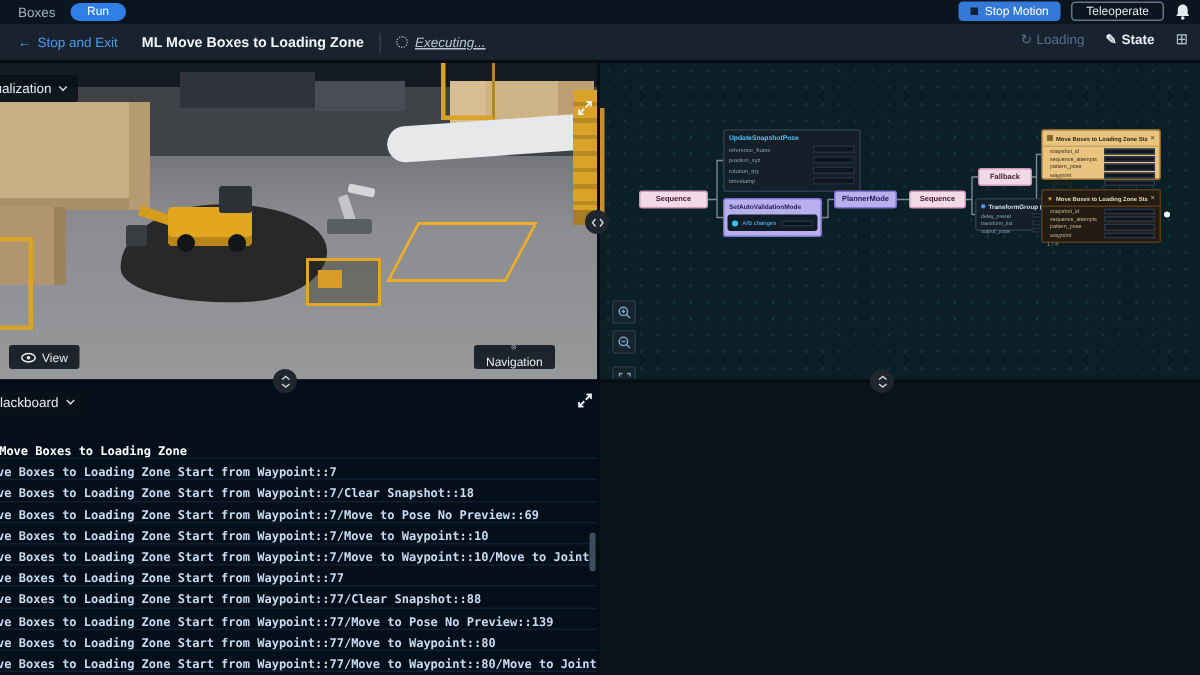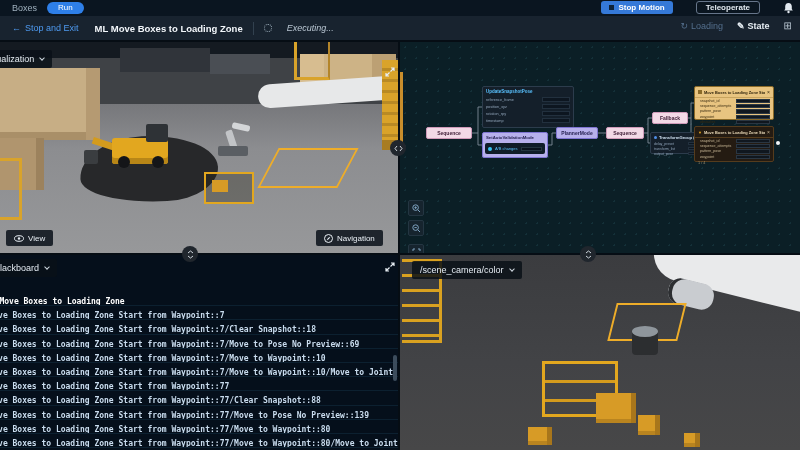--- a/index.html
+++ b/index.html
@@ -6,33 +6,33 @@
   html,body { width:800px; height:450px; overflow:hidden; background:#0a141d;
               font-family:"Liberation Sans", sans-serif; }
   .screen { position:relative; width:800px; height:450px; background:#0a141d; }
   .abs { position:absolute; }
 
   
   .topbar1 { left:0; top:0; width:800px; height:16px; background:#0a1520; display:flex; align-items:center; }
   .tab-build { color:#9fb0bd; font-size:9px; margin-left:12px; }
   .pill-run { margin-left:10px; background:#2e7fe8; color:#fff; font-size:8px; border-radius:7px;
               padding:1px 11px; height:12px; line-height:10px; }
-  .tb1-right { position:absolute; right:6px; top:1px; display:flex; align-items:center; gap:23px;font-weight:bold; }
+  .tb1-right { position:absolute; right:6px; top:1px; display:flex; align-items:center; gap:7px; }
   .btn-stopmotion { background:#3579d8; color:#fff; font-size:8px; border-radius:3px; height:13px;
                     display:flex; align-items:center; gap:4px; padding:0 8px; }
   .sm-square { width:5px; height:5px; background:#0e2236; }
   .btn-teleop { border:1px solid #66758a; color:#e2e9f0; font-size:8px; border-radius:3px; height:13px;
                 display:flex; align-items:center; padding:0 9px; background:transparent; }
   .topbar2 { left:0; top:16px; width:800px; height:26px; background:#18232f; border-bottom:2px solid #060d14;
              display:flex; align-items:center; }
   .lnk-back { color:#4e9af0; font-size:9px; margin-left:12px; display:flex; align-items:center; gap:4px; }
   .tb2-title { color:#f2f6fa; font-size:9.5px; font-weight:bold; margin-left:16px; }
   .tb2-sep { width:1px; height:13px; background:#32414f; margin:0 10px; }
   .spinner { width:8px; height:8px; border:1.5px dotted #9fb0bd; border-radius:50%; }
-  .tb2-status { color:#b9c6d2; font-size:9px; font-style:italic; margin-left:15px; }
+  .tb2-status { color:#b9c6d2; font-size:9px; font-style:italic; margin-left:5px;text-decoration:underline; }
   .tb2-right { position:absolute; right:8px; top:20px; display:flex; align-items:center; gap:14px; }
   .lnk-restart { color:#546f8d; font-size:9px; display:flex; gap:3px; align-items:center; }
   .lnk-edit { color:#e6edf3; font-size:9px; font-weight:bold; display:flex; gap:3px; align-items:center; }
   .grid-ic { color:#b9c6d2; font-size:10px; }
 
   .chev { display:inline-block; width:4px; height:4px; border-right:1.2px solid #cfd8e0;
           border-bottom:1.2px solid #cfd8e0; transform:rotate(45deg); margin-left:6px; margin-bottom:2px; }
 
   
   .chip { background:rgba(9,16,24,.85); color:#e4ebf2; font-size:9px; border-radius:2px;
@@ -224,21 +224,21 @@
       <path d="M7 2 L10 2 L10 5 M10 2 L6.5 5.5 M5 10 L2 10 L2 7 M2 10 L5.5 6.5" stroke="#e8eef4" stroke-width="1.2" fill="none"></path>
     </svg>
 
     <div class="abs vp-btn" style="left:6px; top:188px;">
       <svg width="10" height="7" viewBox="0 0 10 7">
         <ellipse cx="5" cy="3.5" rx="4.5" ry="2.8" fill="none" stroke="#e8eef4" stroke-width="1"></ellipse>
         <circle cx="5" cy="3.5" r="1.2" fill="#e8eef4"></circle>
       </svg>
       <span>View</span>
     </div>
-    <div class="abs vp-btn" style="left:316px; top:188px;">
+    <div class="abs vp-btn" style="left:316px; top:188px;flex-direction:column;">
       <svg width="9" height="9" viewBox="0 0 9 9">
         <circle cx="4.5" cy="4.5" r="4" fill="none" stroke="#e8eef4" stroke-width="1"></circle>
         <path d="M6.5 2.5 L5 5 L2.5 6.5 L4 4 Z" fill="#e8eef4"></path>
       </svg>
       <span>Navigation</span>
     </div>
   </div>
 
   <div class="abs panel bt">
     <div class="abs bt-orange-strip"></div>
@@ -411,38 +411,20 @@
       <div class="bb-row"><span class="bb-cell">ML Move Boxes to Loading Zone Start from Waypoint::7/Move to Waypoint::10/Move to Joint State::53</span></div>
       <div class="bb-row"><span class="bb-cell">ML Move Boxes to Loading Zone Start from Waypoint::77</span></div>
       <div class="bb-row"><span class="bb-cell">ML Move Boxes to Loading Zone Start from Waypoint::77/Clear Snapshot::88</span></div>
       <div class="bb-row"><span class="bb-cell">ML Move Boxes to Loading Zone Start from Waypoint::77/Move to Pose No Preview::139</span></div>
       <div class="bb-row"><span class="bb-cell">ML Move Boxes to Loading Zone Start from Waypoint::77/Move to Waypoint::80</span></div>
       <div class="bb-row"><span class="bb-cell">ML Move Boxes to Loading Zone Start from Waypoint::77/Move to Waypoint::80/Move to Joint State::83</span></div>
     </div>
     <div class="abs bb-thumb"></div>
   </div>
 
-  <div class="abs panel cam">
-    <div class="abs cam-plane"></div>
-    <div class="abs cam-engine"></div>
-    <div class="abs cam-lad"></div>
-    <div class="abs cam-zone"></div>
-    <div class="abs cam-drum"></div>
-    <div class="abs cam-drumtop"></div>
-    <div class="abs cam-cart"></div>
-    <div class="abs cam-box" style="left:196px; top:138px; width:40px; height:30px;"></div>
-    <div class="abs cam-box" style="left:238px; top:160px; width:22px; height:20px;"></div>
-    <div class="abs cam-box" style="left:284px; top:178px; width:16px; height:14px;"></div>
-    <div class="abs cam-box" style="left:128px; top:172px; width:24px; height:18px;"></div>
-
-    <div class="abs chip" style="left:12px; top:6px;">
-      <span>/scene_camera/color</span>
-      <span class="chev"></span>
-    </div>
-  </div>
 
   <div class="abs divider-v"></div>
   <div class="abs divider-h"></div>
 
   <div class="abs splitter-h" style="left:390px; top:140px;">
     <svg width="9" height="7" viewBox="0 0 9 7">
         <path d="M3 1 L1 3.5 L3 6 M6 1 L8 3.5 L6 6" stroke="#cfd6dd" stroke-width="1" fill="none"></path>
       </svg>
   </div>
   <div class="abs splitter-h" style="left:182px; top:246px;">

